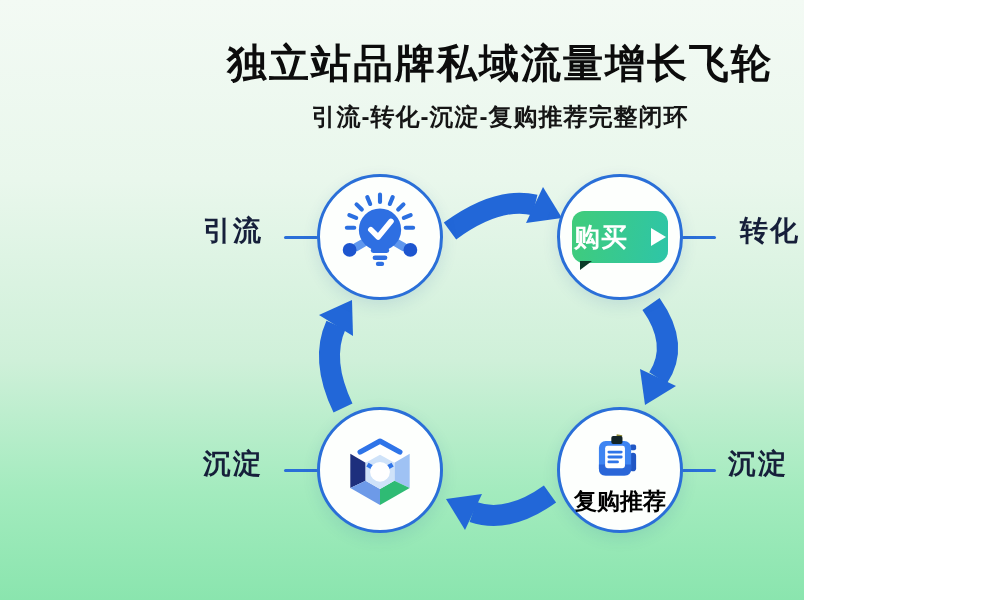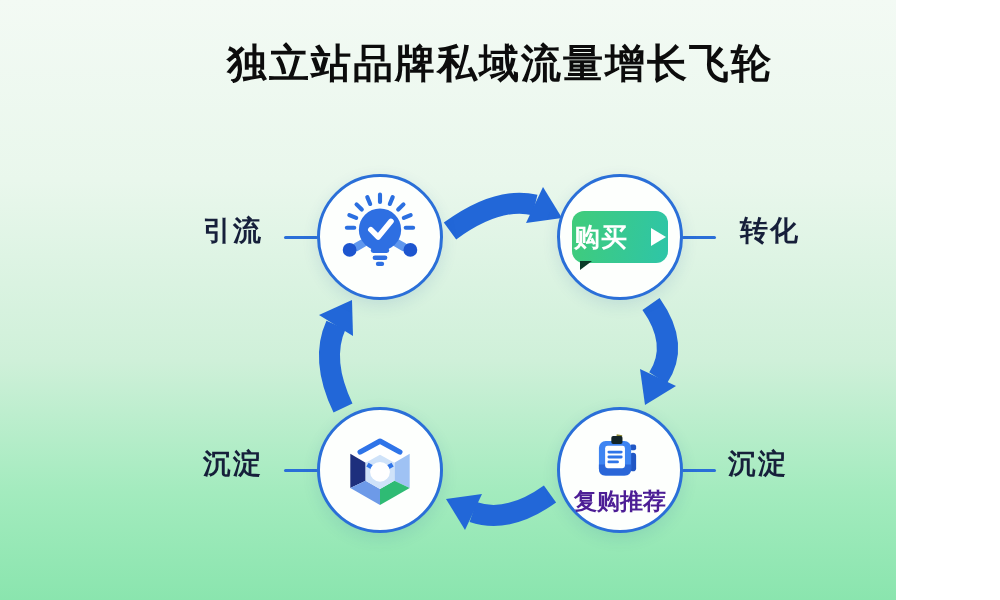--- a/index.html
+++ b/index.html
@@ -1,20 +1,20 @@
 <!DOCTYPE html>
 <html><head>
 <meta charset="utf-8">
 <style>
   * { margin:0; padding:0; box-sizing:border-box; }
   html,body { width:1000px; height:600px; overflow:hidden; }
   body { font-family:"Liberation Sans","DejaVu Sans",sans-serif; }
 
   .stage {
-    position:relative; width:896px; height:600px;
+    position:relative; width:804px; height:600px;
     background:linear-gradient(180deg,#f3faf4 0%,#e9f7ec 30%,#cff0d9 60%,#a3ebbe 82%,#8ae5ae 100%);
   }
 
   .title {
     position:absolute; top:36px; left:0; width:1000px;
     text-align:center; font-size:40px; font-weight:900; color:#0c0c0c;
     letter-spacing:2px;
   }
   .subtitle {
     position:absolute; top:101px; left:0; width:1000px;
@@ -64,30 +64,31 @@
     border-left:15px solid #ffffff;
     border-top:9px solid transparent;
     border-bottom:9px solid transparent;
   }
   .bubble-tail {
     position:absolute; left:8px; bottom:-7px; width:0; height:0;
     border-top:9px solid #0a3a28; border-right:12px solid transparent;
   }
 
   .repurchase-text {
-    font-size:23px; font-weight:800; color:#4c1d95; letter-spacing:0px;
+    font-size:23px; font-weight:800; color:#000000; letter-spacing:0px;
     line-height:1; margin-top:3px; white-space:nowrap;
   }
 </style>
 </head>
 <body>
 
 <div class="stage">
 
   <h1 class="title">独立站品牌私域流量增长飞轮</h1>
+  <p class="subtitle">引流-转化-沉淀-复购推荐完整闭环</p>
 
   <svg class="arrows" width="1000" height="600" viewBox="0 0 1000 600">
     <g fill="#2267d8">
       <path d="M 450 231 Q 498 196 535 205" fill="none" stroke="#2267d8" stroke-width="21"></path>
       <polygon points="562,218 526,223 543,187"></polygon>
     </g>
     <g fill="#2267d8">
       <path d="M 651 304 Q 680 345 658 378" fill="none" stroke="#2267d8" stroke-width="21"></path>
       <polygon points="645,405 640,369 676,386"></polygon>
     </g>

